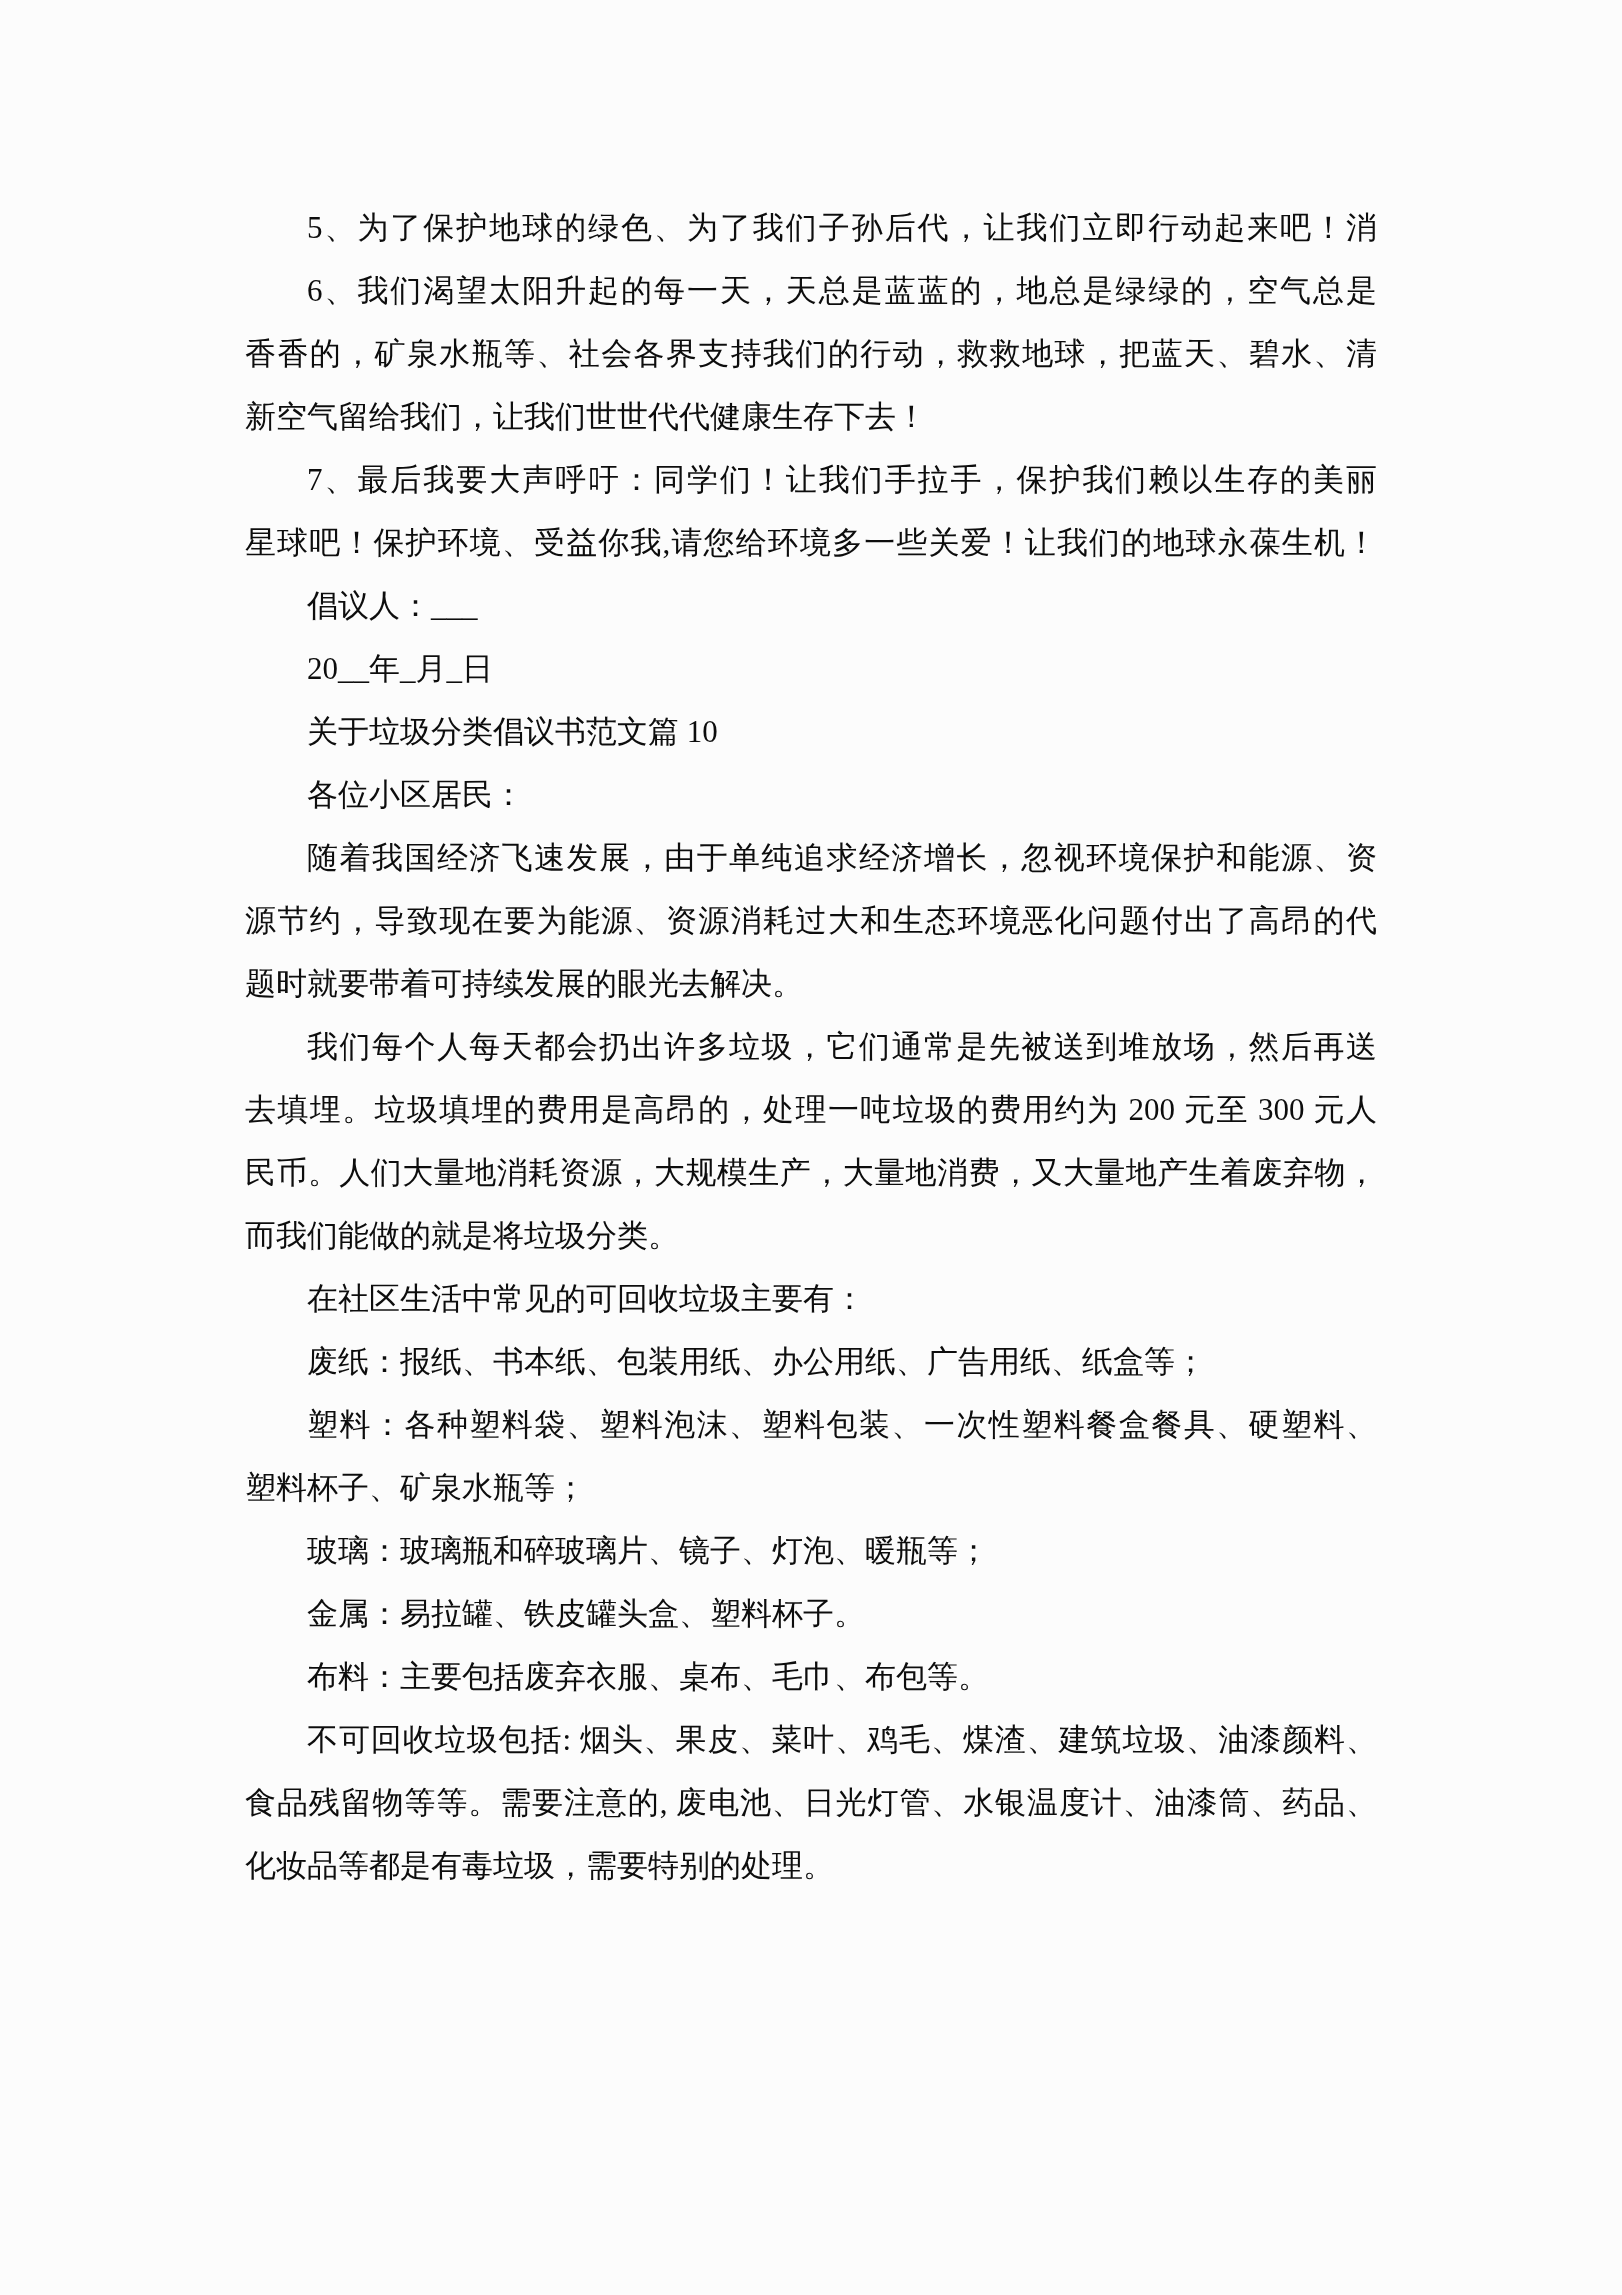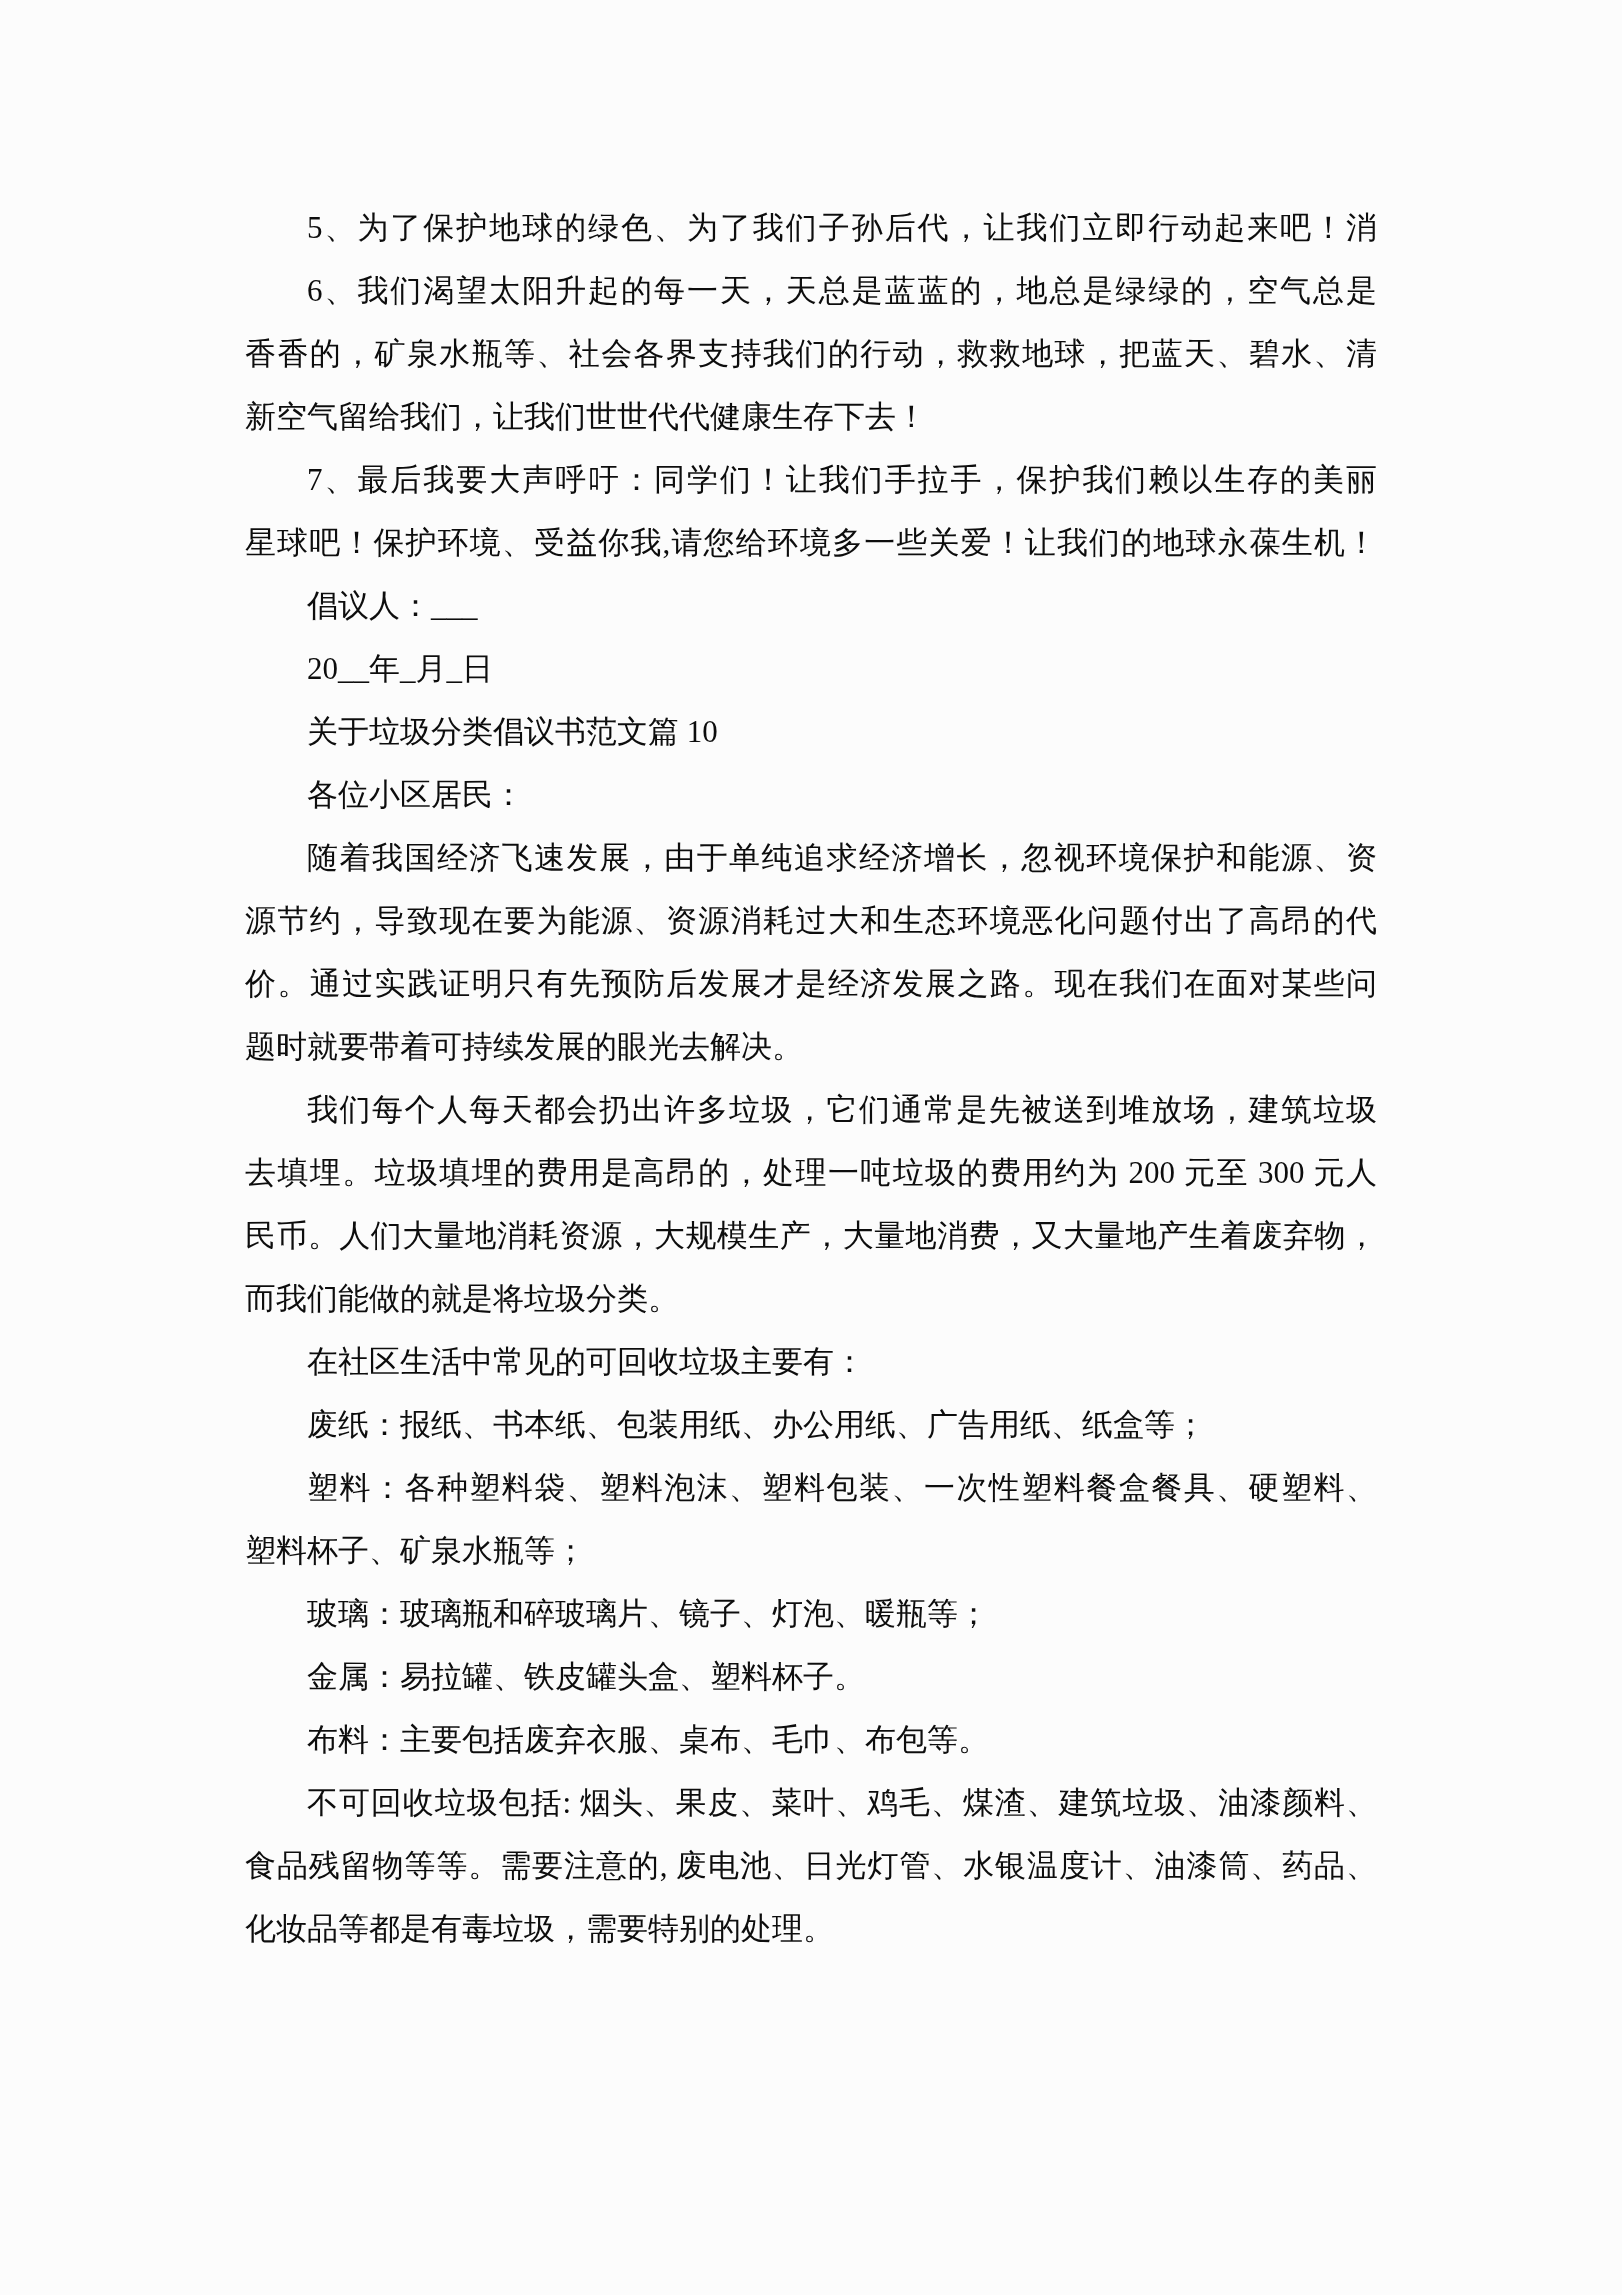--- a/index.html
+++ b/index.html
@@ -54,23 +54,22 @@
       <div class="line justify">香香的，矿泉水瓶等、社会各界支持我们的行动，救救地球，把蓝天、碧水、清</div>
       <div class="line">新空气留给我们，让我们世世代代健康生存下去！</div>
       <div class="line indent justify">7、最后我要大声呼吁：同学们！让我们手拉手，保护我们赖以生存的美丽</div>
       <div class="line justify">星球吧！保护环境、受益你我,请您给环境多一些关爱！让我们的地球永葆生机！</div>
       <div class="line indent">倡议人：___</div>
       <div class="line indent">20__年_月_日</div>
       <div class="line indent">关于垃圾分类倡议书范文篇 10</div>
       <div class="line indent">各位小区居民：</div>
       <div class="line indent justify">随着我国经济飞速发展，由于单纯追求经济增长，忽视环境保护和能源、资</div>
       <div class="line justify">源节约，导致现在要为能源、资源消耗过大和生态环境恶化问题付出了高昂的代</div>
-      <div class="line justify">价。通过实践证明只有先预防后发展才是经济发展之路。现在我们在面对某些问</div>
       <div class="line">题时就要带着可持续发展的眼光去解决。</div>
-      <div class="line indent justify">我们每个人每天都会扔出许多垃圾，它们通常是先被送到堆放场，建筑垃圾</div>
+      <div class="line indent justify">我们每个人每天都会扔出许多垃圾，它们通常是先被送到堆放场，然后再送</div>
       <div class="line justify">去填埋。垃圾填埋的费用是高昂的，处理一吨垃圾的费用约为 200 元至 300 元人</div>
       <div class="line justify">民币。人们大量地消耗资源，大规模生产，大量地消费，又大量地产生着废弃物，</div>
       <div class="line">而我们能做的就是将垃圾分类。</div>
       <div class="line indent">在社区生活中常见的可回收垃圾主要有：</div>
       <div class="line indent">废纸：报纸、书本纸、包装用纸、办公用纸、广告用纸、纸盒等；</div>
       <div class="line indent justify">塑料：各种塑料袋、塑料泡沫、塑料包装、一次性塑料餐盒餐具、硬塑料、</div>
       <div class="line">塑料杯子、矿泉水瓶等；</div>
       <div class="line indent">玻璃：玻璃瓶和碎玻璃片、镜子、灯泡、暖瓶等；</div>
       <div class="line indent">金属：易拉罐、铁皮罐头盒、塑料杯子。</div>
       <div class="line indent">布料：主要包括废弃衣服、桌布、毛巾、布包等。</div>

